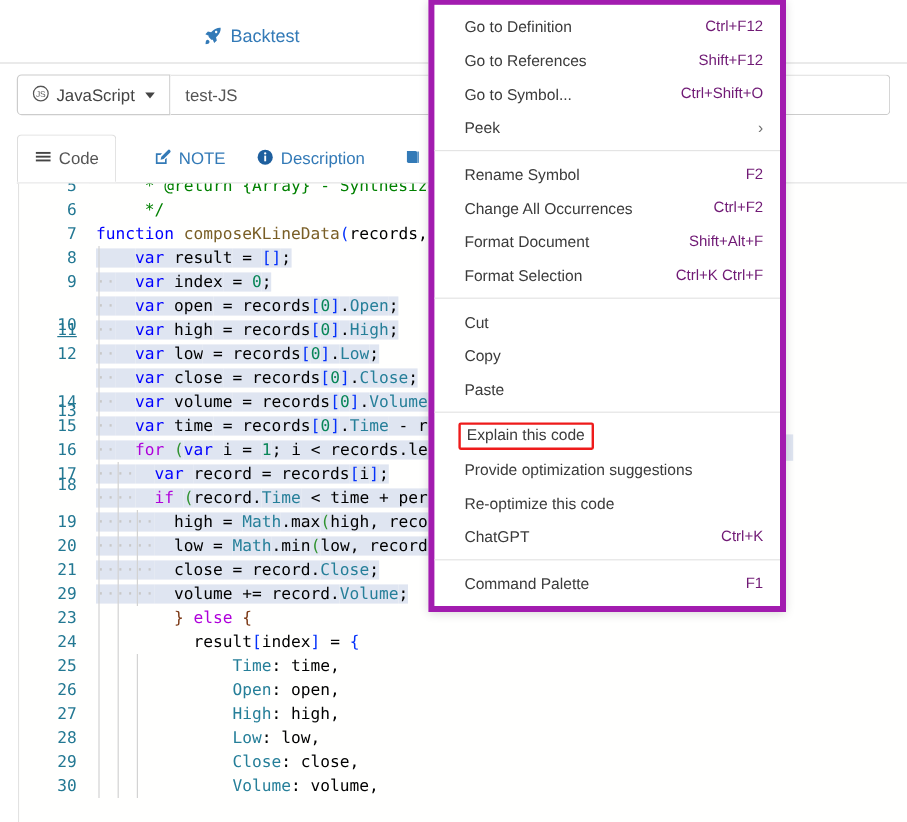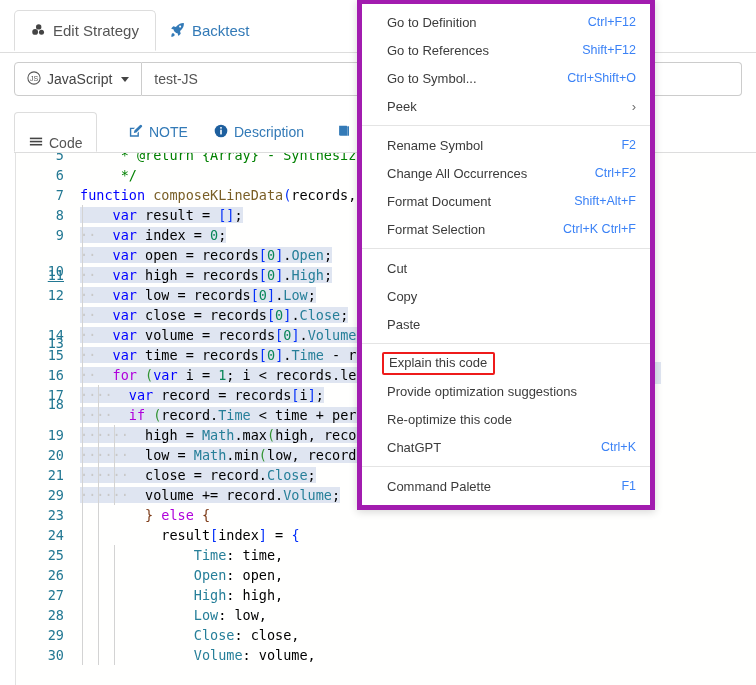--- a/index.html
+++ b/index.html
@@ -52,21 +52,21 @@
     position:absolute;left:14px;top:112px;width:742px;height:40px;
     border-bottom:1px solid #ddd;
   }
   .itab{
     position:absolute;top:0;height:40px;box-sizing:border-box;
     display:flex;align-items:center;gap:6px;padding:0 14px;
     font-size:14px;color:#337ab7;cursor:pointer;white-space:nowrap;
     border:1px solid transparent;border-radius:4px 4px 0 0;
   }
   .itab.active{color:#555;background:#fff;border-color:#ddd;border-bottom-color:#fff;}
-  #itab0{left:0px;align-items:flex-end;}
+  #itab0{left:0px;}
   #itab1{left:100px;}
   #itab2{left:185px;}
   #itab3{left:308px;}
 
   
   #editor{
     position:absolute;left:15px;top:153px;width:741px;height:532px;
     background:#fffffe;overflow:hidden;
     border-left:1px solid #e2e2e2;
   }
@@ -110,21 +110,21 @@
     background:#ffffff;border:5px solid #a21caf;
     box-shadow:0 2px 8px rgba(0,0,0,.16);
     padding:4px 0 5px 0;z-index:50;
     font-size:13px;color:#3b3b3b;
   }
   .mi{
     position:relative;height:28px;display:flex;align-items:center;
     padding:0 14px 0 25px;cursor:default;white-space:nowrap;
   }
   .mi .lbl{flex:1;}
-  .mi .key{color:#3b82f6;font-size:12.5px;padding-left:18px;text-align:right;}
+  .mi .key{color:#701a75;font-size:12.5px;padding-left:18px;text-align:right;}
   .mi .chev{color:#6e6e6e;font-size:13px;}
   .msep{height:1px;background:#e4e4e4;margin:5px 0 5px 0;}
   #mi-explain{
     padding-left:25px;
   }
   #mi-explain .hl{
     display:inline-block;padding:1px 6px 2px 5px;margin-left:-5px;
     border:2px solid #ee1b1b;border-radius:2px;line-height:16px;
   }
 
@@ -132,32 +132,20 @@
   #code-frag{
     position:absolute;left:647px;top:362px;width:14px;height:22px;
     background:#dfe5f1;font-family:"DejaVu Sans Mono","Liberation Mono",monospace;
     font-size:13.5px;line-height:22px;color:#000;z-index:5;
   }
 </style>
 </head>
 <body>
 
 <div id="outer-tabs">
-  <div class="otab active" id="otab0">
-    <span class="ico">
-      <svg width="15" height="15" viewBox="0 0 16 16">
-          <g fill="#444">
-      <circle cx="4.4" cy="10.6" r="3.1"></circle>
-            <circle cx="11.2" cy="10.9" r="2.7"></circle>
-      <circle cx="8.2" cy="5.2" r="2.9"></circle>
-          </g>
-        </svg>
-    </span>
-    <span>Edit Strategy</span>
-  </div>
   <div class="otab" id="otab1">
     <span class="ico">
       <svg width="15" height="15" viewBox="0 0 16 16">
           <path fill="#337ab7" d="M14.8 1.2c-2.6-.3-5.4 1-7.3 2.9L6.3 5.3 3.5 4.6 1.2 6.9l3 1.3c-.2.5-.2 1 0 1.3l2.3 2.3c.3.2.8.2 1.3 0l1.3 3 2.3-2.3-.7-2.8 1.2-1.2c1.9-1.9 3.2-4.7 2.9-7.3zM10.8 6c-.6 0-1.1-.5-1.1-1.1s.5-1.1 1.1-1.1 1.1.5 1.1 1.1S11.4 6 10.8 6zM2 12.5c.7-.7 1.7-.7 2.4 0s.7 1.7 0 2.4c-.5.5-3 1-3 1s.1-2.9.6-3.4z"></path>
         </svg>
     </span>
     <span>Backtest</span>
   </div>
 </div>
 

